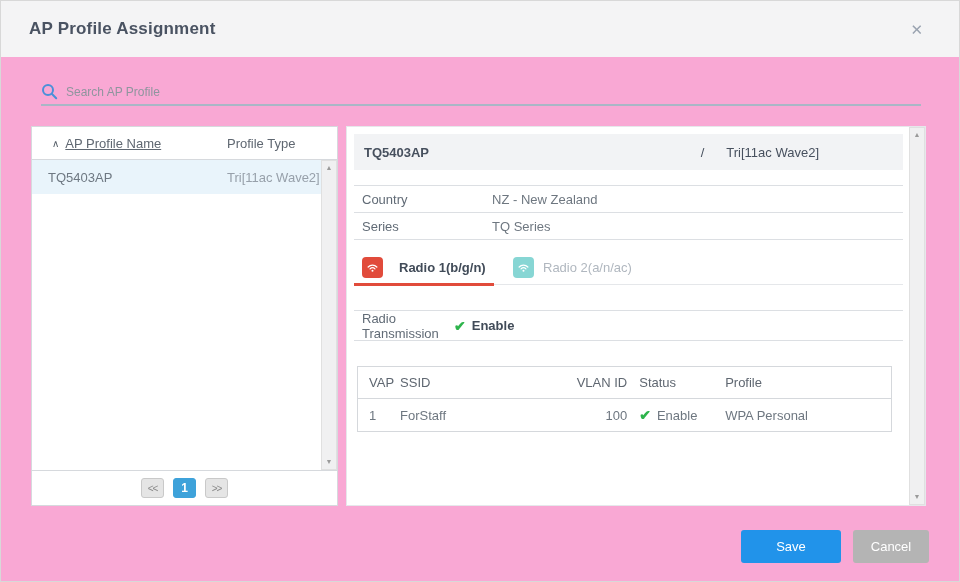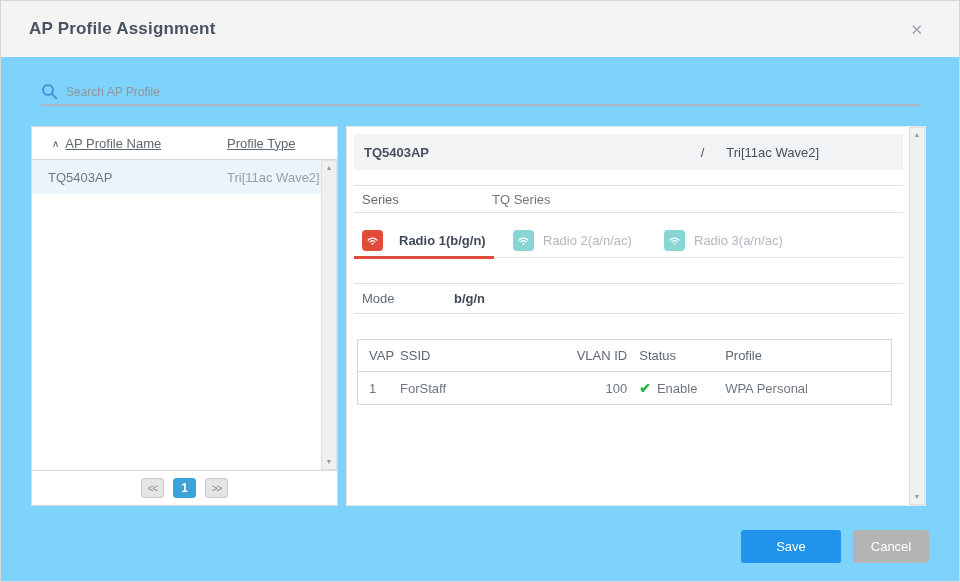--- a/index.html
+++ b/index.html
@@ -1,19 +1,19 @@
 <!DOCTYPE html>
 <html style="--accent-blue: #2193ea; --pagination-blue: #3ea2da; --active-red: #e14b3b; --inactive-teal: #87d6d4; --success-green: #2eb44c; --selected-row-bg: #e9f4fb; --cancel-gray: #b4b4b4;"><head>
 <meta charset="utf-8">
 <style>
   * { margin:0; padding:0; box-sizing:border-box; }
   html,body { background:#e9e9e9; }
   body { font-family:"Liberation Sans", sans-serif; }
   .dialog {
-    position:relative; width:960px; height:582px; background:#7dd3fc;
+    position:relative; width:960px; height:582px; background:#f9a8d4;
     border:1px solid #d8d8d8; overflow:hidden;
     color:#6e7780; font-size:13px;
   }
   
   .dlg-header {
     position:absolute; left:0; top:0; width:100%; height:56px;
     background:#f4f4f5; display:flex; align-items:center;
     padding:0 28px; justify-content:space-between;
   }
   .dlg-title { font-size:17px; font-weight:700; color:#4a5362; letter-spacing:.2px; }
@@ -41,21 +41,21 @@
     position:absolute; left:30px; top:125px; width:307px; height:380px;
     border:1px solid #d6d9dd; display:flex; flex-direction:column; background:#fff;
   }
   .lp-header {
     height:33px; flex:0 0 33px; border-bottom:1px solid #d6d9dd;
     display:grid; grid-template-columns:195px 1fr; align-items:center;
   }
   .lp-header .c1 { padding-left:20px; display:flex; align-items:center; gap:6px; color:#5f6771; }
   .lp-header .sort { font-size:10px; color:#555e68; }
   .lp-header .colname { text-decoration:underline; cursor:pointer; }
-  .lp-header .c2 { color:#5f6771;text-decoration:underline; }
+  .lp-header .c2 { color:#5f6771; }
   .lp-body { flex:1; position:relative; }
   .lp-rows { position:absolute; left:0; top:0; right:15px; }
   .lp-row {
     height:34px; display:grid; grid-template-columns:195px 1fr; align-items:center;
     cursor:pointer;
   }
   .lp-row.selected { background:var(--selected-row-bg,#e9f4fb); }
   .lp-row .name { padding-left:16px; color:#6e7882; }
   .lp-row .type { color:#97a0aa; }
   .lp-footer {
@@ -182,20 +182,24 @@
   <div class="right-panel">
     <div class="rp-content">
 
       <div class="rp-titlebar">
         <span class="pname">TQ5403AP</span>
         <span class="slash">/</span>
         <span class="ptype">Tri[11ac Wave2]</span>
       </div>
 
       <div class="info-rows">
+        <div class="info-row">
+          <span class="lbl">Country</span>
+          <span class="val">NZ - New Zealand</span>
+        </div>
         <div class="info-row">
           <span class="lbl">Series</span>
           <span class="val">TQ Series</span>
         </div>
       </div>
 
       <div class="tabs">
         <div class="tab active">
           <span class="badge">
             <svg width="13" height="13" viewBox="0 0 24 24">
@@ -213,38 +217,29 @@
             <svg width="13" height="13" viewBox="0 0 24 24">
               <g fill="none" stroke="#fff" stroke-width="2.4" stroke-linecap="round">
                 <path d="M4 11 a 11.3 11.3 0 0 1 16 0"></path>
                 <path d="M7.5 14.5 a 6.4 6.4 0 0 1 9 0"></path>
               </g>
               <circle cx="12" cy="18" r="1.9" fill="#fff"></circle>
             </svg>
           </span>
           <span>Radio 2(a/n/ac)</span>
         </div>
-        <div class="tab">
-          <span class="badge">
-            <svg width="13" height="13" viewBox="0 0 24 24">
-              <g fill="none" stroke="#fff" stroke-width="2.4" stroke-linecap="round">
-                <path d="M4 11 a 11.3 11.3 0 0 1 16 0"></path>
-                <path d="M7.5 14.5 a 6.4 6.4 0 0 1 9 0"></path>
-              </g>
-              <circle cx="12" cy="18" r="1.9" fill="#fff"></circle>
-            </svg>
-          </span>
-          <span>Radio 3(a/n/ac)</span>
-        </div>
       </div>
 
       <div class="radio-rows">
         <div class="radio-row">
-          <span class="lbl">Mode</span>
-          <span class="val">b/g/n</span>
+          <span class="lbl">Radio Transmission</span>
+          <span class="val">
+            <span class="check">✔</span>
+            <span>Enable</span>
+          </span>
         </div>
       </div>
 
       <table class="vap-table">
         <thead>
           <tr>
             <th class="c-vap">VAP</th>
             <th class="c-ssid">SSID</th>
             <th class="c-vlan">VLAN ID</th>
             <th class="c-stat">Status</th>

